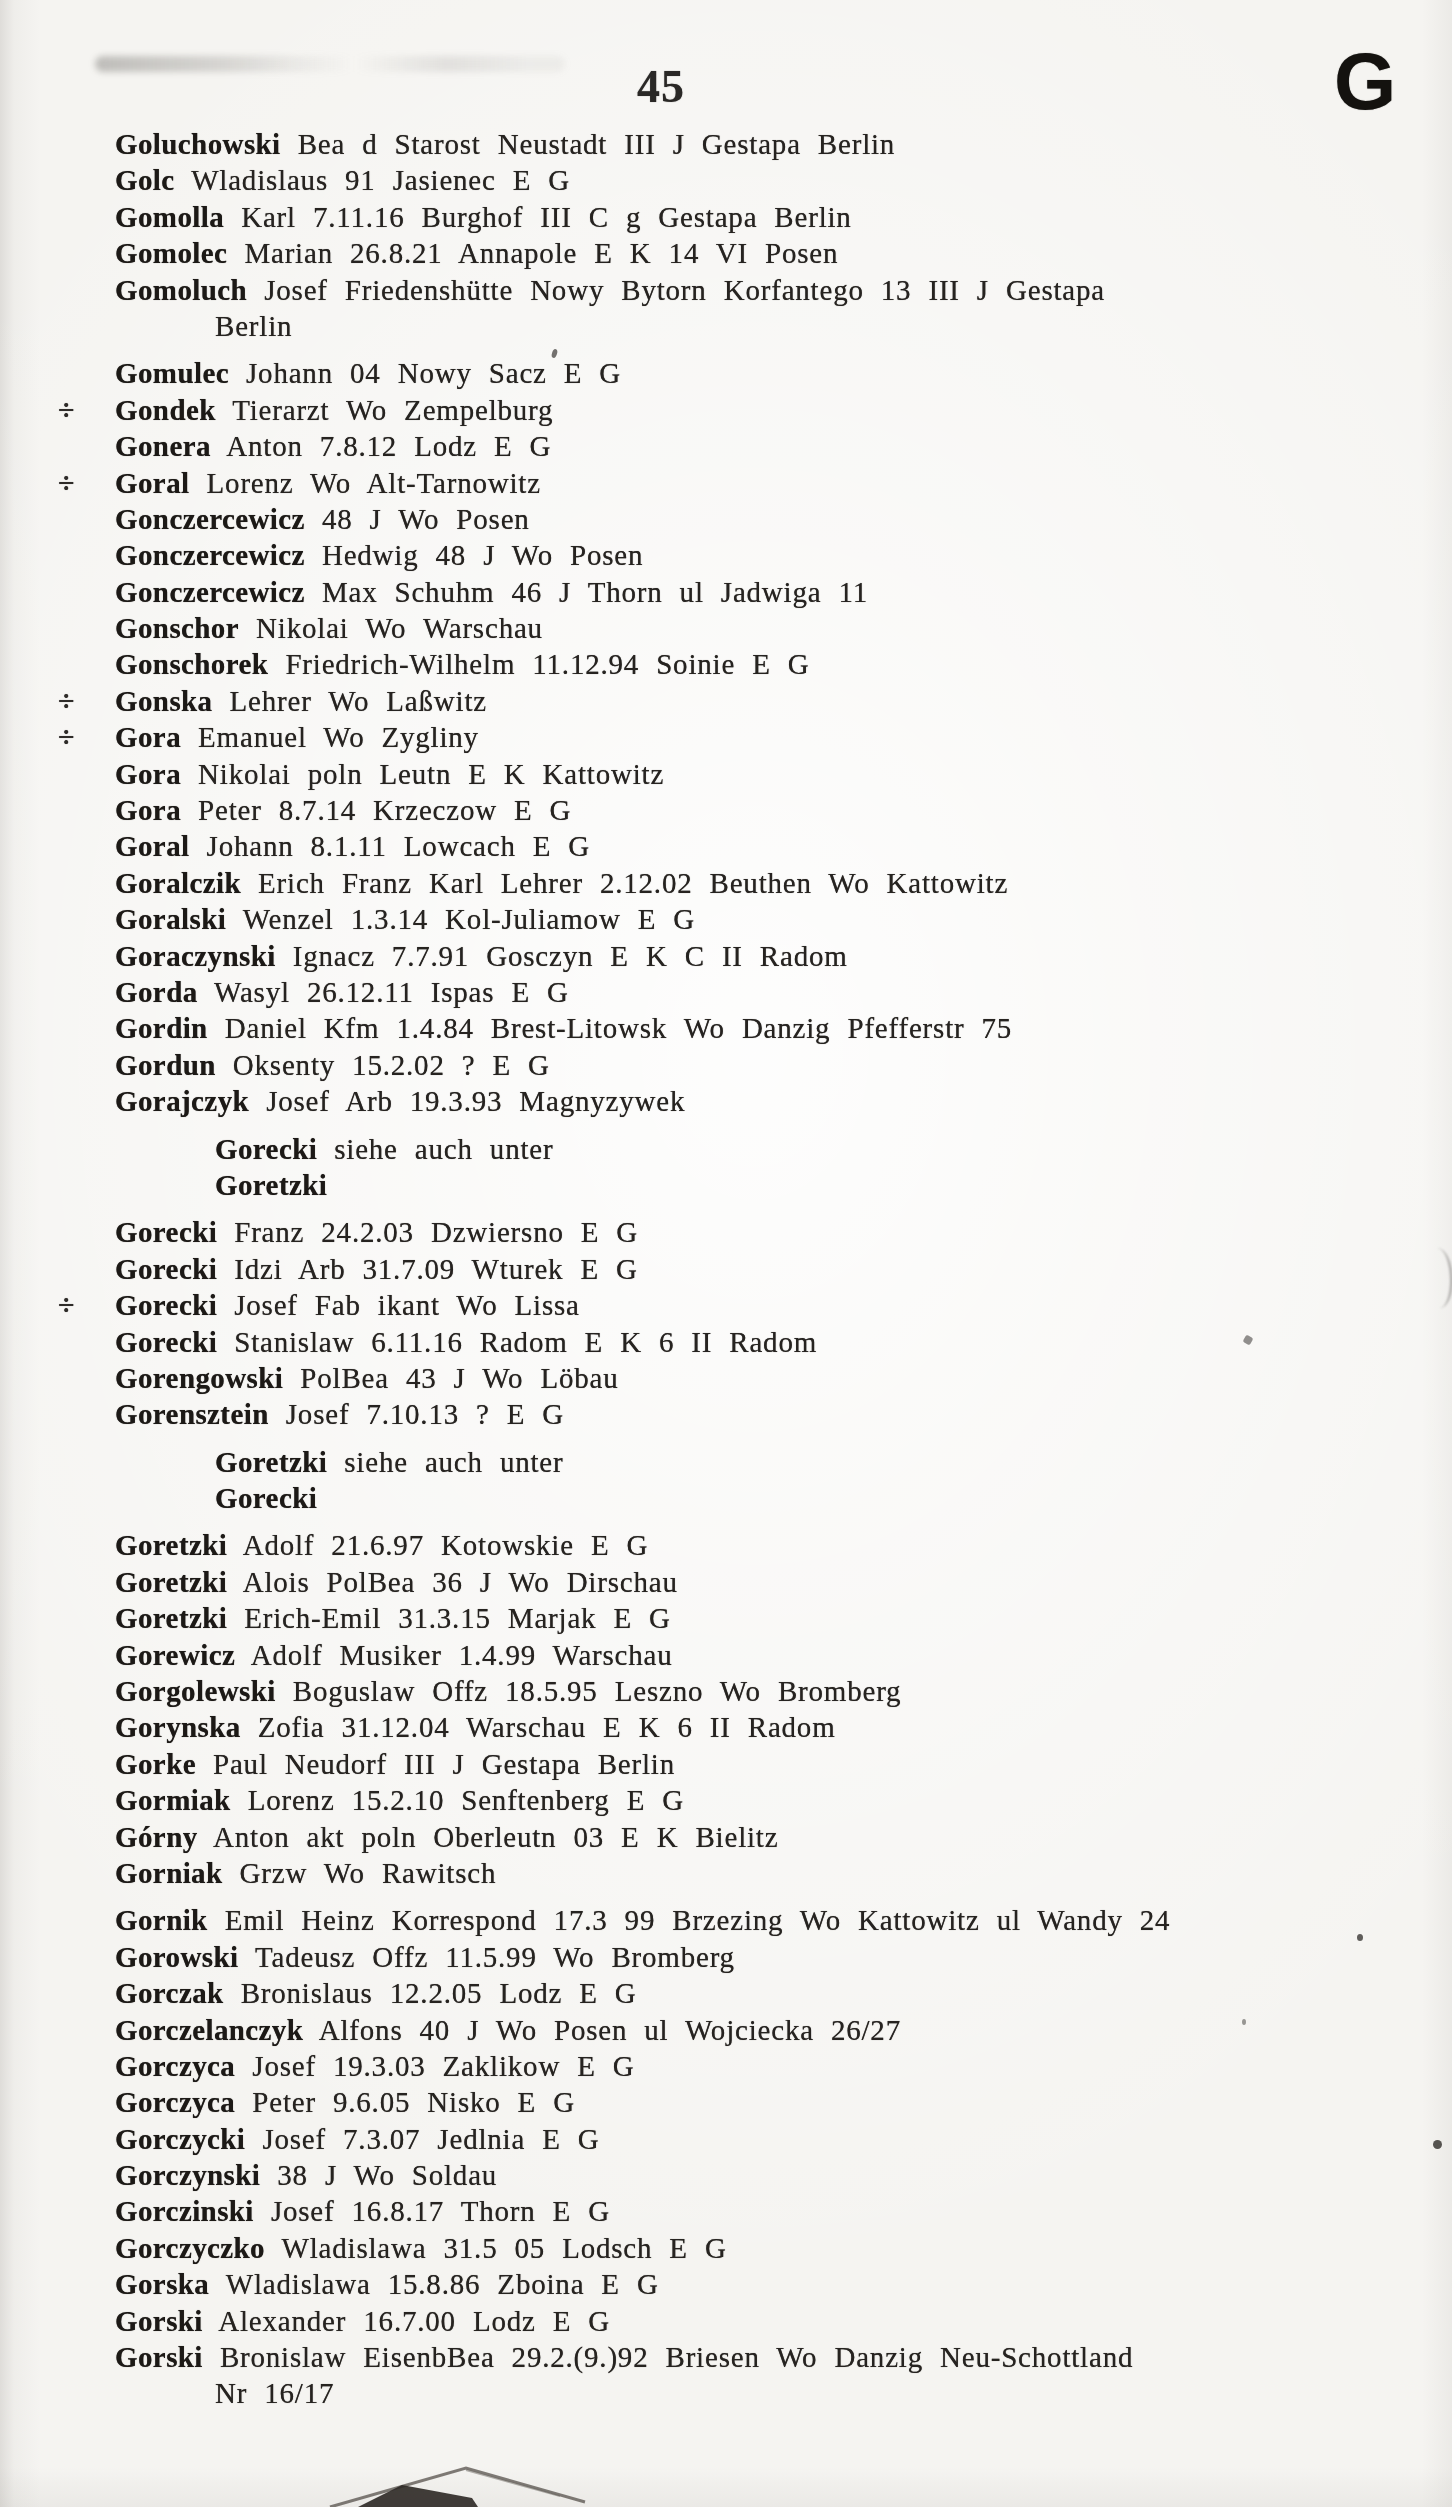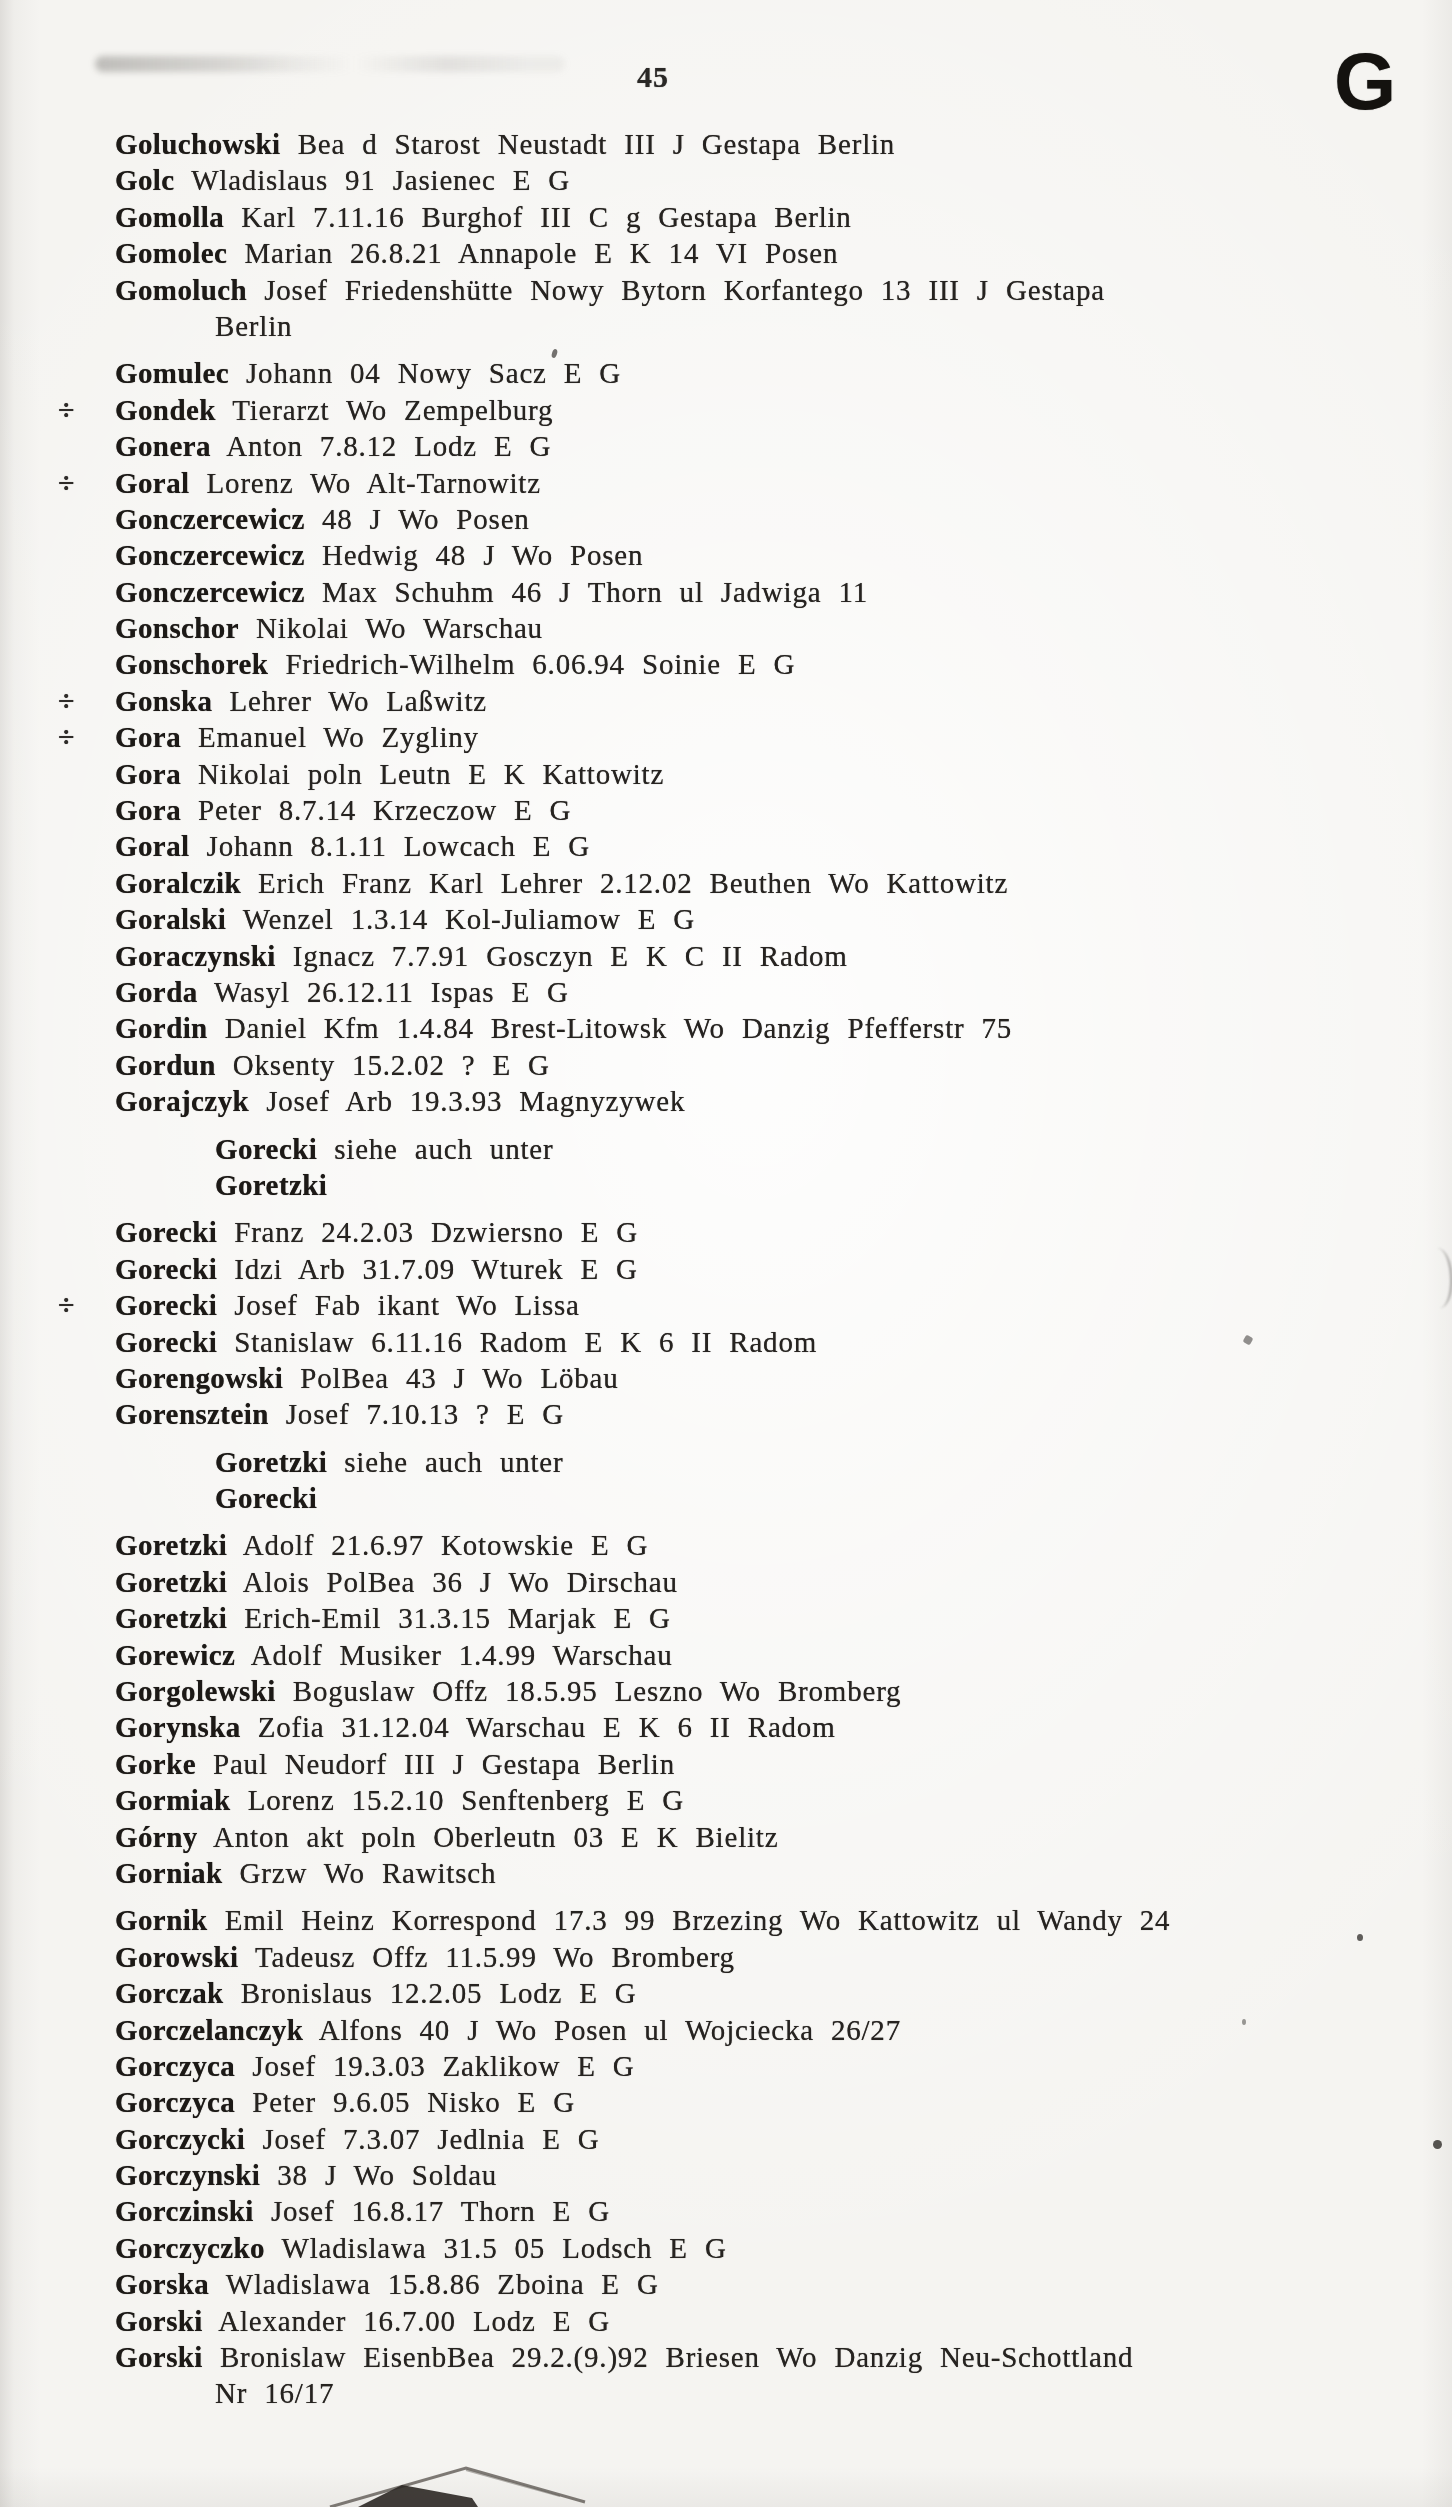--- a/index.html
+++ b/index.html
@@ -13,21 +13,21 @@
     position:absolute;inset:0;
     background:
       radial-gradient(ellipse 120% 90% at 52% 42%, rgba(255,255,255,0.85) 0%, rgba(255,255,255,0) 55%),
       linear-gradient(90deg, rgba(120,115,108,0.18) 0px, rgba(120,115,108,0.05) 14px, rgba(0,0,0,0) 40px),
       linear-gradient(270deg, rgba(150,146,140,0.10) 0px, rgba(0,0,0,0) 30px),
       linear-gradient(0deg, rgba(140,136,130,0.10) 0px, rgba(0,0,0,0) 40px),
       #f5f4f1;
   }
   .page-number{
     position:absolute;top:60px;left:637px;
-    font-size:30px;font-weight:700;color:#2a2826;
+    font-size:46px;font-weight:700;color:#2a2826;
     letter-spacing:1px;
     text-shadow:0 0 1px rgba(40,38,36,.6);
   }
   .section-letter{
     position:absolute;top:36px;left:1334px;
     font-family:"Liberation Sans","DejaVu Sans",sans-serif;
     font-size:80px;font-weight:800;color:#14120f;
     text-shadow:0 0 1px rgba(0,0,0,.55);
   }
   .entries{
@@ -92,21 +92,21 @@
     <div class="line e"><span class="surname">Gomoluch</span> <span>Josef Friedenshütte Nowy Bytorn Korfantego 13 III J Gestapa</span></div>
     <div class="line c"><span>Berlin</span></div>
     <div class="line e gap"><span class="surname">Gomulec</span> <span>Johann 04 Nowy Sacz E G</span></div>
     <div class="line e"><span class="mark">÷</span><span class="surname">Gondek</span> <span>Tierarzt Wo Zempelburg</span></div>
     <div class="line e"><span class="surname">Gonera</span> <span>Anton 7.8.12 Lodz E G</span></div>
     <div class="line e"><span class="mark">÷</span><span class="surname">Goral</span> <span>Lorenz Wo Alt-Tarnowitz</span></div>
     <div class="line e"><span class="surname">Gonczercewicz</span> <span>48 J Wo Posen</span></div>
     <div class="line e"><span class="surname">Gonczercewicz</span> <span>Hedwig 48 J Wo Posen</span></div>
     <div class="line e"><span class="surname">Gonczercewicz</span> <span>Max Schuhm 46 J Thorn ul Jadwiga 11</span></div>
     <div class="line e"><span class="surname">Gonschor</span> <span>Nikolai Wo Warschau</span></div>
-    <div class="line e"><span class="surname">Gonschorek</span> <span>Friedrich-Wilhelm 6.06.94 Soinie E G</span></div>
+    <div class="line e"><span class="surname">Gonschorek</span> <span>Friedrich-Wilhelm 11.12.94 Soinie E G</span></div>
     <div class="line e"><span class="mark">÷</span><span class="surname">Gonska</span> <span>Lehrer Wo Laßwitz</span></div>
     <div class="line e"><span class="mark">÷</span><span class="surname">Gora</span> <span>Emanuel Wo Zygliny</span></div>
     <div class="line e"><span class="surname">Gora</span> <span>Nikolai poln Leutn E K Kattowitz</span></div>
     <div class="line e"><span class="surname">Gora</span> <span>Peter 8.7.14 Krzeczow E G</span></div>
     <div class="line e"><span class="surname">Goral</span> <span>Johann 8.1.11 Lowcach E G</span></div>
     <div class="line e"><span class="surname">Goralczik</span> <span>Erich Franz Karl Lehrer 2.12.02 Beuthen Wo Kattowitz</span></div>
     <div class="line e"><span class="surname">Goralski</span> <span>Wenzel 1.3.14 Kol-Juliamow E G</span></div>
     <div class="line e"><span class="surname">Goraczynski</span> <span>Ignacz 7.7.91 Gosczyn E K C II Radom</span></div>
     <div class="line e"><span class="surname">Gorda</span> <span>Wasyl 26.12.11 Ispas E G</span></div>
     <div class="line e"><span class="surname">Gordin</span> <span>Daniel Kfm 1.4.84 Brest-Litowsk Wo Danzig Pfefferstr 75</span></div>

